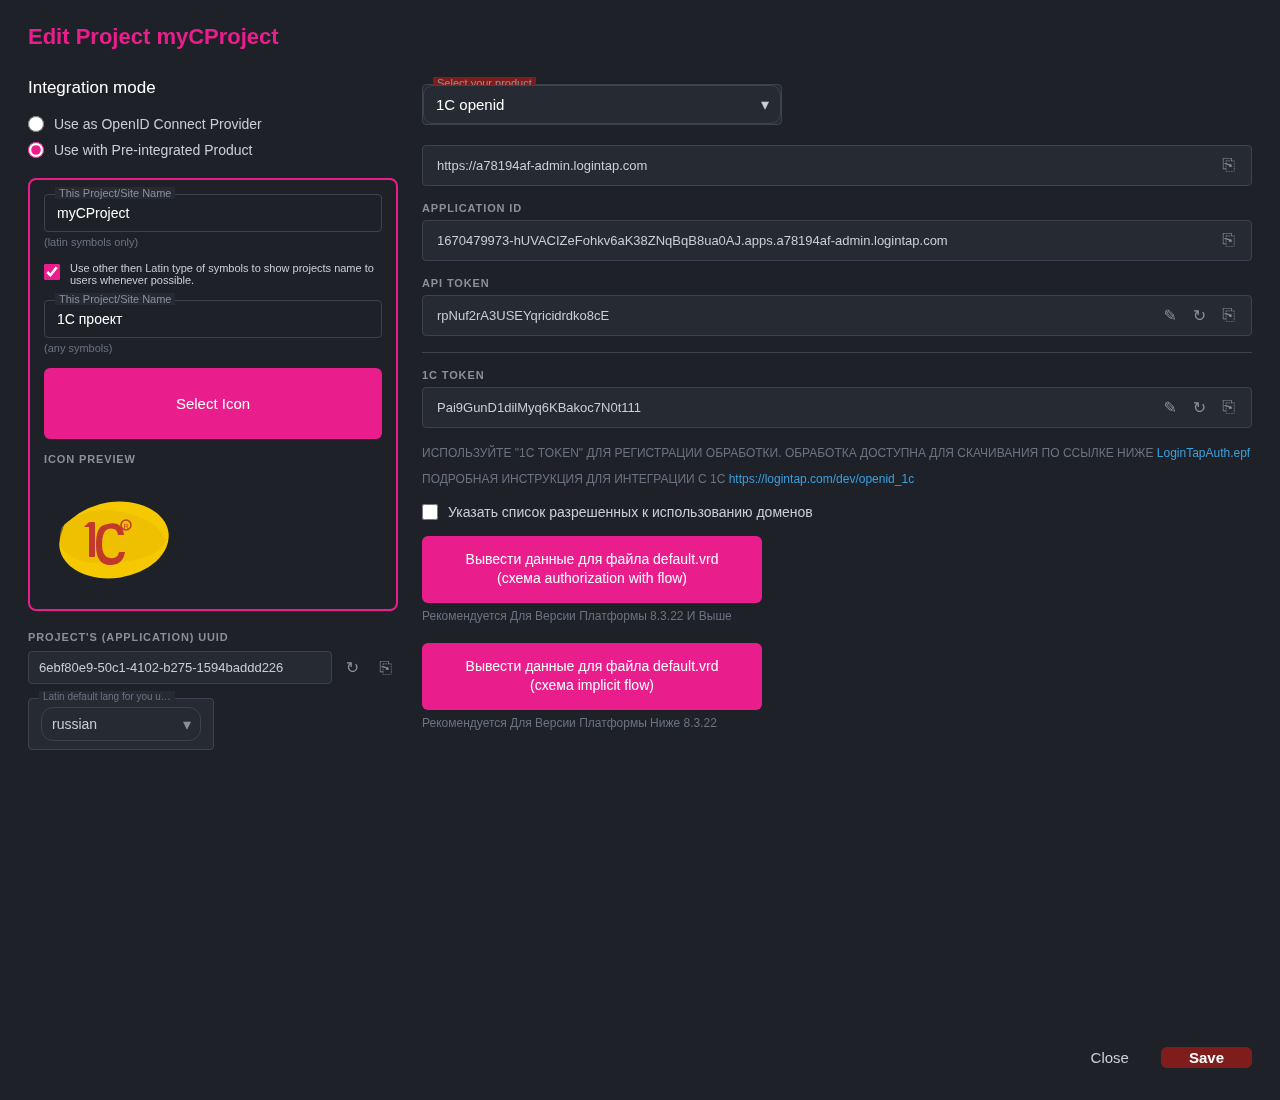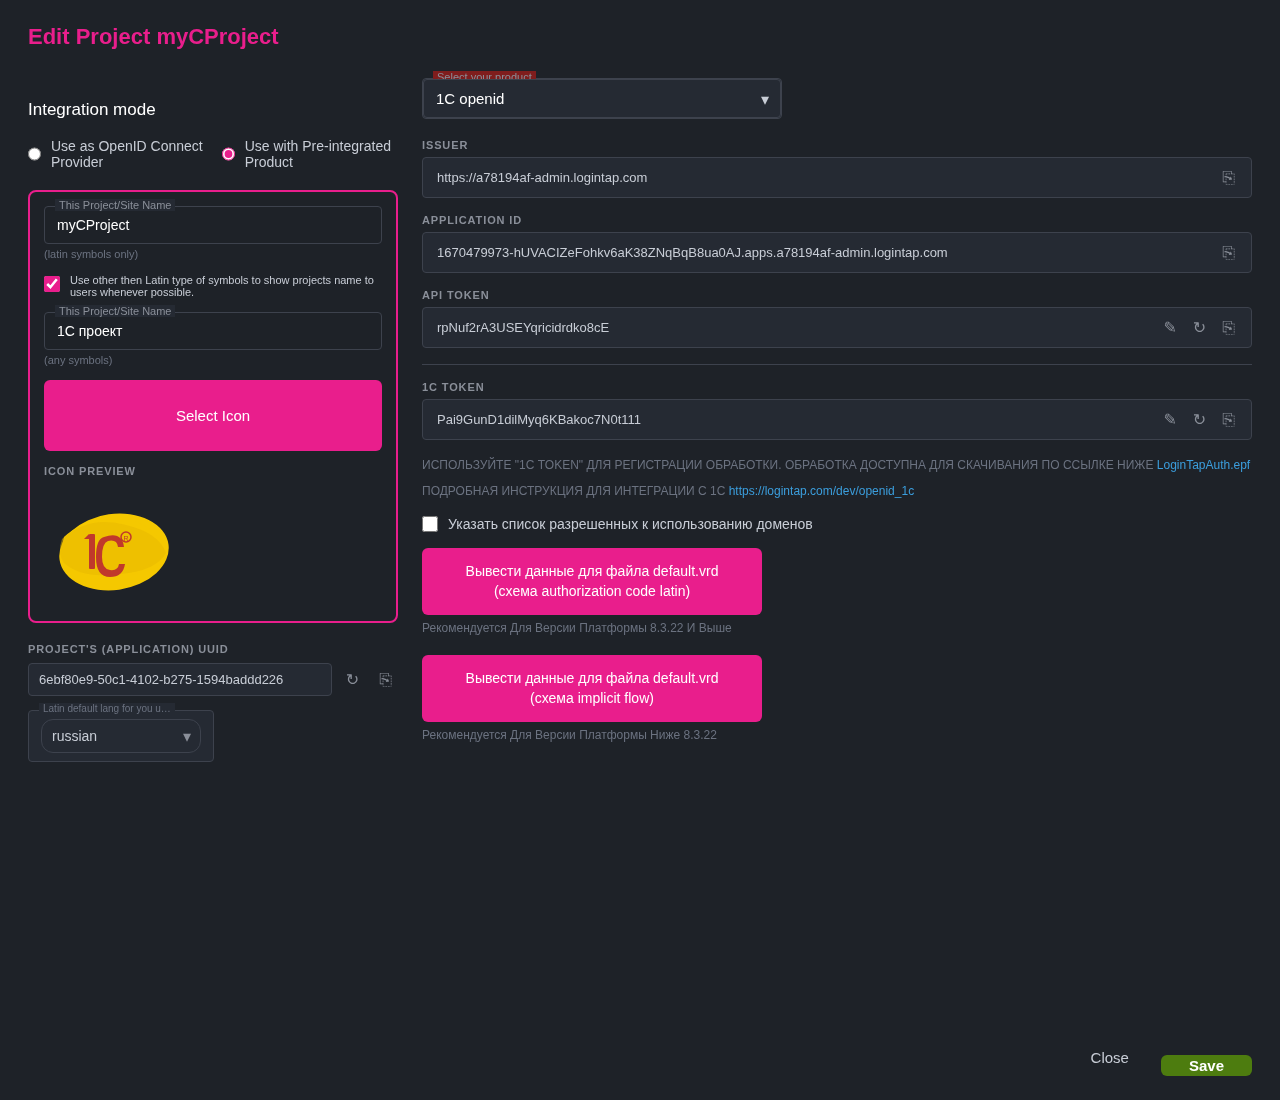--- a/index.html
+++ b/index.html
@@ -41,21 +41,21 @@
 
     .section-title {
       font-size: 17px;
       font-weight: 500;
       color: #ffffff;
       margin-bottom: 18px;
     }
 
     .radio-group {
       display: flex;
-      flex-direction: row;
+      flex-direction: column;
       gap: 10px;
       margin-bottom: 20px;
     }
 
     .radio-item {
       display: flex;
       align-items: center;
       gap: 10px;
       font-size: 14px;
       color: #c8cdd6;
@@ -214,21 +214,21 @@
       min-width: 0;
     }
 
     .product-select-group {
       margin-bottom: 20px;
     }
     .product-select {
       width: 360px;
       background: #252a33;
       border: 1px solid #3d424d;
-      border-radius: 4px;
+      border-radius: 10px;
       color: #ffffff;
       font-size: 15px;
       padding: 10px 30px 10px 12px;
       cursor: pointer;
       appearance: none;
       -webkit-appearance: none;
       outline: none;
     }
     .product-select-wrapper {
       position: relative;
@@ -343,34 +343,34 @@
       margin-bottom: 20px;
     }
 
     
     .bottom-bar {
       position: absolute;
       bottom: 24px;
       right: 28px;
       display: flex;
       gap: 12px;
-      align-items: flex-end;
+      align-items: center;
     }
 
     .btn-close {
       background: transparent;
       border: none;
       color: #c8cdd6;
       font-size: 15px;
       cursor: pointer;
       padding: 10px 20px;
     }
 
     .btn-save {
-      background: #4d7c0f;
+      background: #7f1d1d;
       color: #ffffff;
       border: none;
       border-radius: 6px;
       padding: 2px 28px;
       font-size: 15px;
       font-weight: 600;
       cursor: pointer;
     }
   </style>
 </head>
@@ -484,21 +484,20 @@
           <div style="position:absolute;top:-8px;left:10px;font-size:11px;color:#8a8f99;background:#7f1d1d;padding:0 4px;">Select your product</div>
           <div class="product-select-wrapper" style="width:100%;">
             <select class="product-select" style="width:100%;">
               <option value="1c_openid" selected="">1C openid</option>
             </select>
           </div>
         </div>
       </div>
 
       <div class="info-field">
-        <div class="info-field-label">ISSUER</div>
         <div class="info-field-row">
           <div class="info-field-value">https://a78194af-admin.logintap.com</div>
           <div class="info-field-icons">
             <button class="icon-btn" title="Copy">⎘</button>
           </div>
         </div>
       </div>
 
       <div class="info-field">
         <div class="info-field-label">APPLICATION ID</div>
@@ -546,21 +545,21 @@
         <a href="#">https://logintap.com/dev/openid_1c</a>
       </div>
 
       <div class="checkbox-domain-row">
         <input type="checkbox" id="domain-cb" style="">
         <label for="domain-cb">Указать список разрешенных к использованию доменов</label>
       </div>
 
       <button class="export-btn">
         <span>Вывести данные для файла default.vrd</span><br>
-        <span>(схема authorization code latin)</span>
+        <span>(схема authorization with flow)</span>
       </button>
       <div class="export-note">Рекомендуется Для Версии Платформы 8.3.22 И Выше</div>
 
       <button class="export-btn" style="margin-top:4px;">
         <span>Вывести данные для файла default.vrd</span><br>
         <span>(схема implicit flow)</span>
       </button>
       <div class="export-note">Рекомендуется Для Версии Платформы Ниже 8.3.22</div>
     </div>
   </div>

